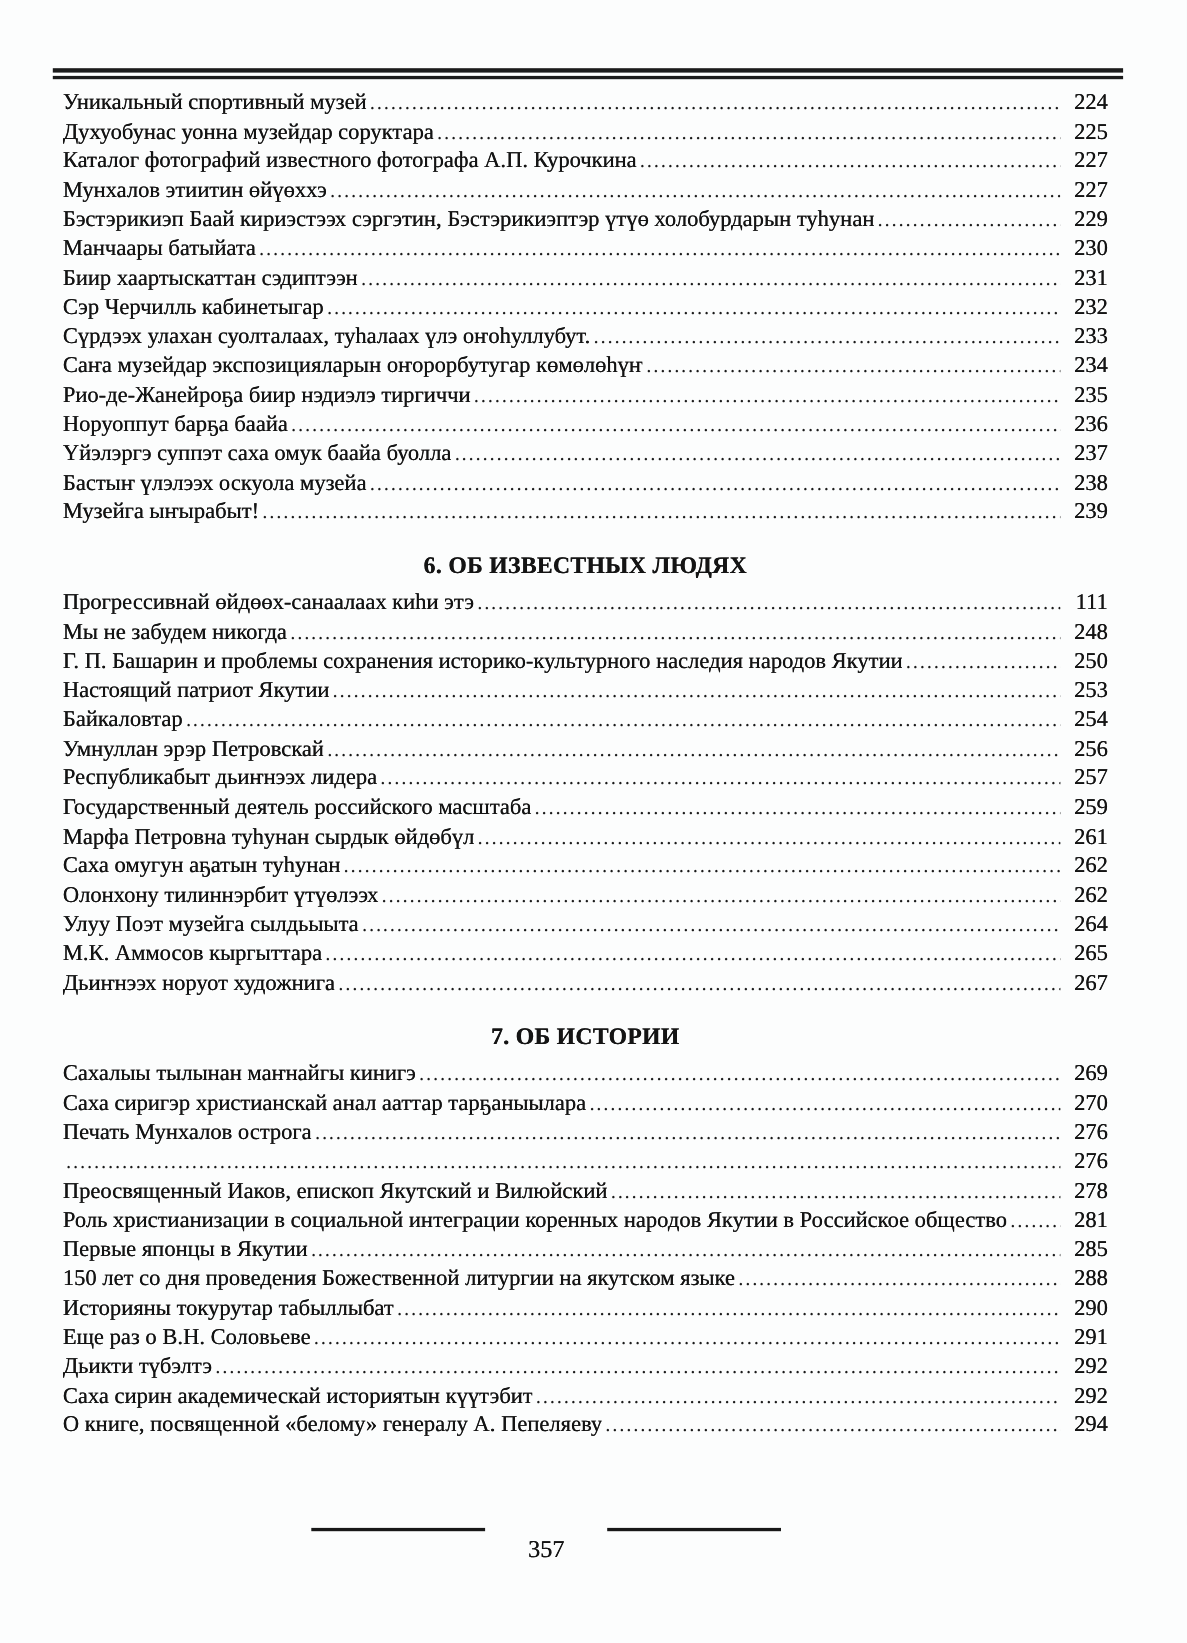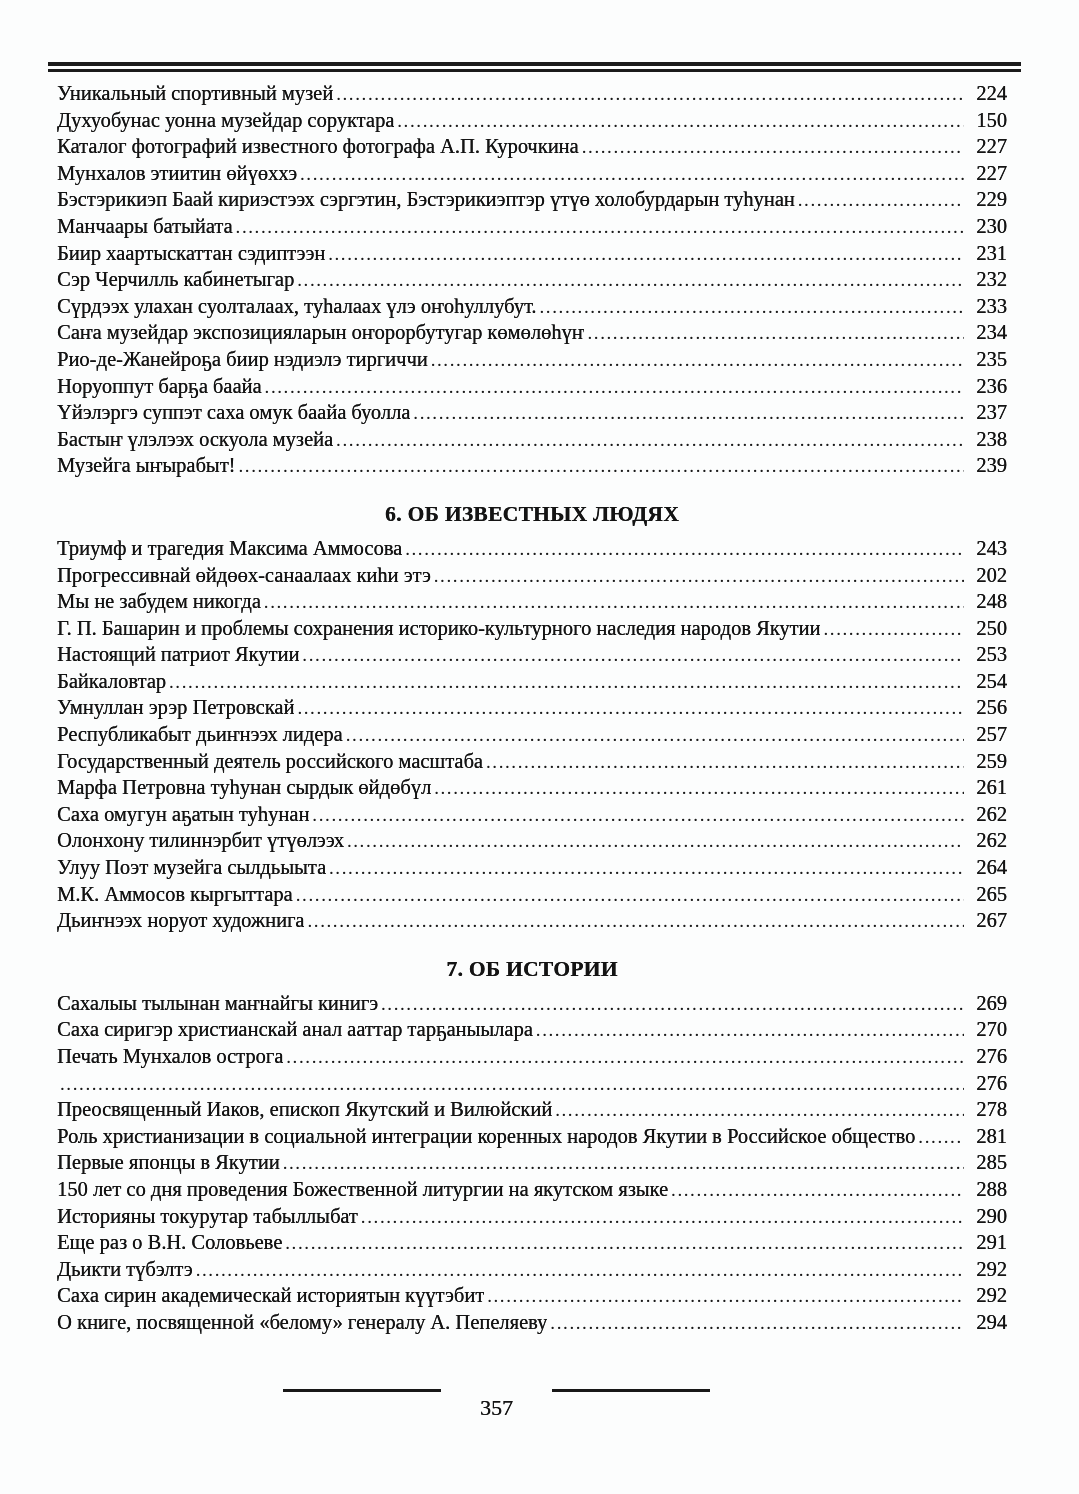--- a/index.html
+++ b/index.html
@@ -96,21 +96,21 @@
 
   <main class="toc" id="toc-root">
       <div class="entry">
     <span class="title">Уникальный спортивный музей</span>
     <span class="dots"></span>
     <span class="pageno">224</span>
   </div>
       <div class="entry">
     <span class="title">Духуобунас уонна музейдар соруктара</span>
     <span class="dots"></span>
-    <span class="pageno">150</span>
+    <span class="pageno">225</span>
   </div>
       <div class="entry">
     <span class="title">Каталог фотографий известного фотографа А.П. Курочкина</span>
     <span class="dots"></span>
     <span class="pageno">227</span>
   </div>
       <div class="entry">
     <span class="title">Мунхалов этиитин өйүөххэ</span>
     <span class="dots"></span>
     <span class="pageno">227</span>
@@ -165,28 +165,23 @@
     <span class="dots"></span>
     <span class="pageno">238</span>
   </div>
       <div class="entry">
     <span class="title">Музейга ыҥырабыт!</span>
     <span class="dots"></span>
     <span class="pageno">239</span>
   </div>
       <h2 class="section-heading">6. ОБ ИЗВЕСТНЫХ ЛЮДЯХ</h2>
       <div class="entry">
-    <span class="title">Триумф и трагедия Максима Аммосова</span>
-    <span class="dots"></span>
-    <span class="pageno">243</span>
-  </div>
-      <div class="entry">
     <span class="title">Прогрессивнай өйдөөх-санаалаах киһи этэ</span>
     <span class="dots"></span>
-    <span class="pageno">202</span>
+    <span class="pageno">111</span>
   </div>
       <div class="entry">
     <span class="title">Мы не забудем никогда</span>
     <span class="dots"></span>
     <span class="pageno">248</span>
   </div>
       <div class="entry">
     <span class="title">Г. П. Башарин и проблемы сохранения историко-культурного наследия народов Якутии</span>
     <span class="dots"></span>
     <span class="pageno">250</span>

